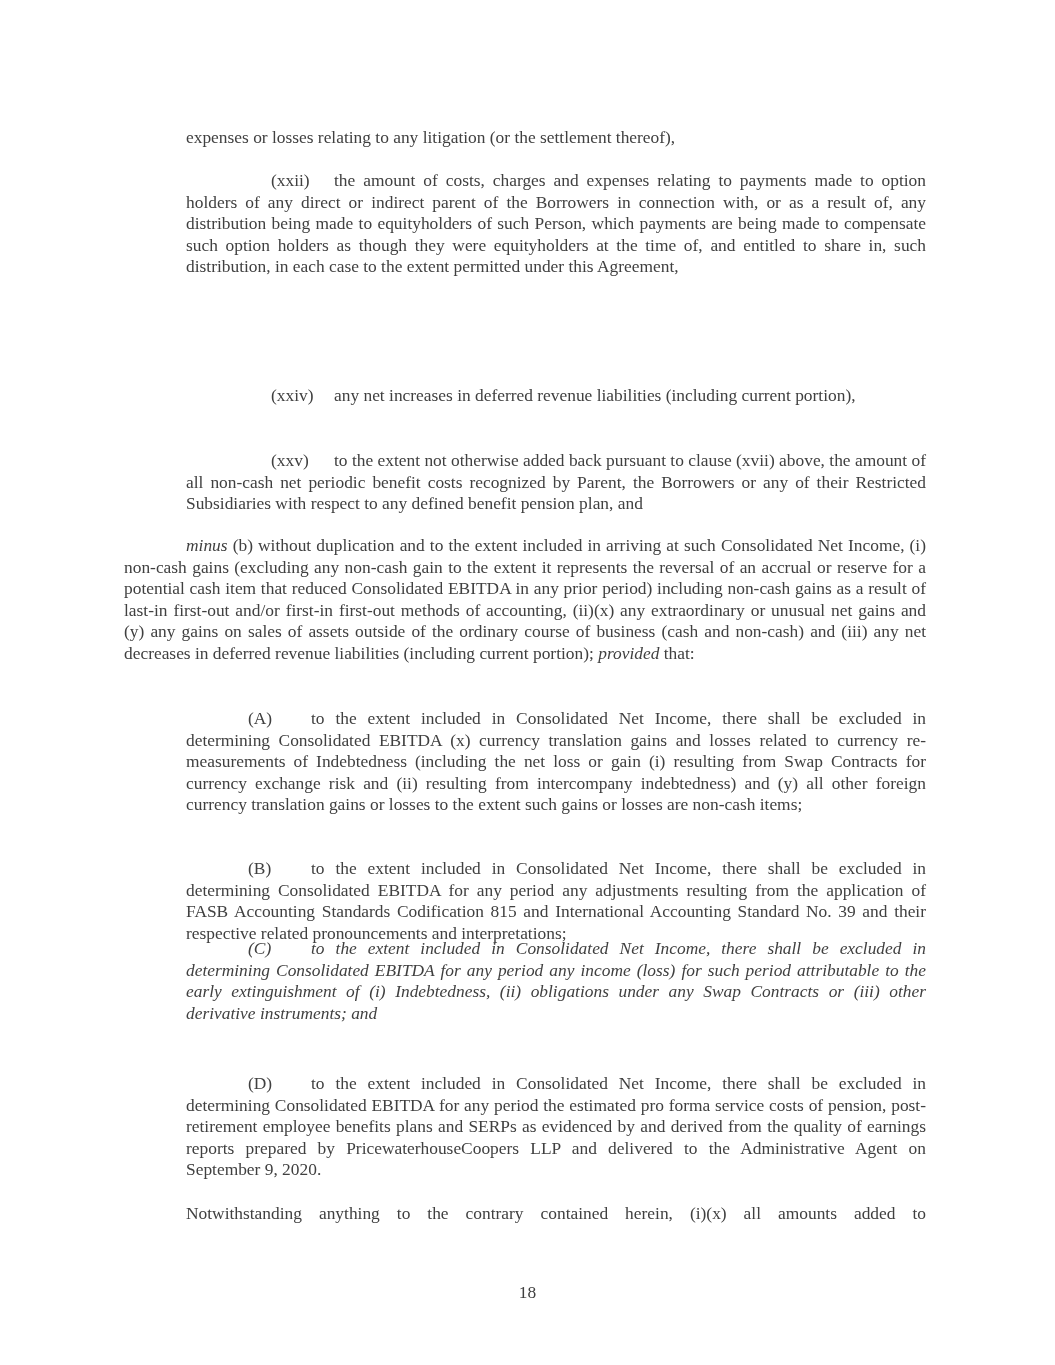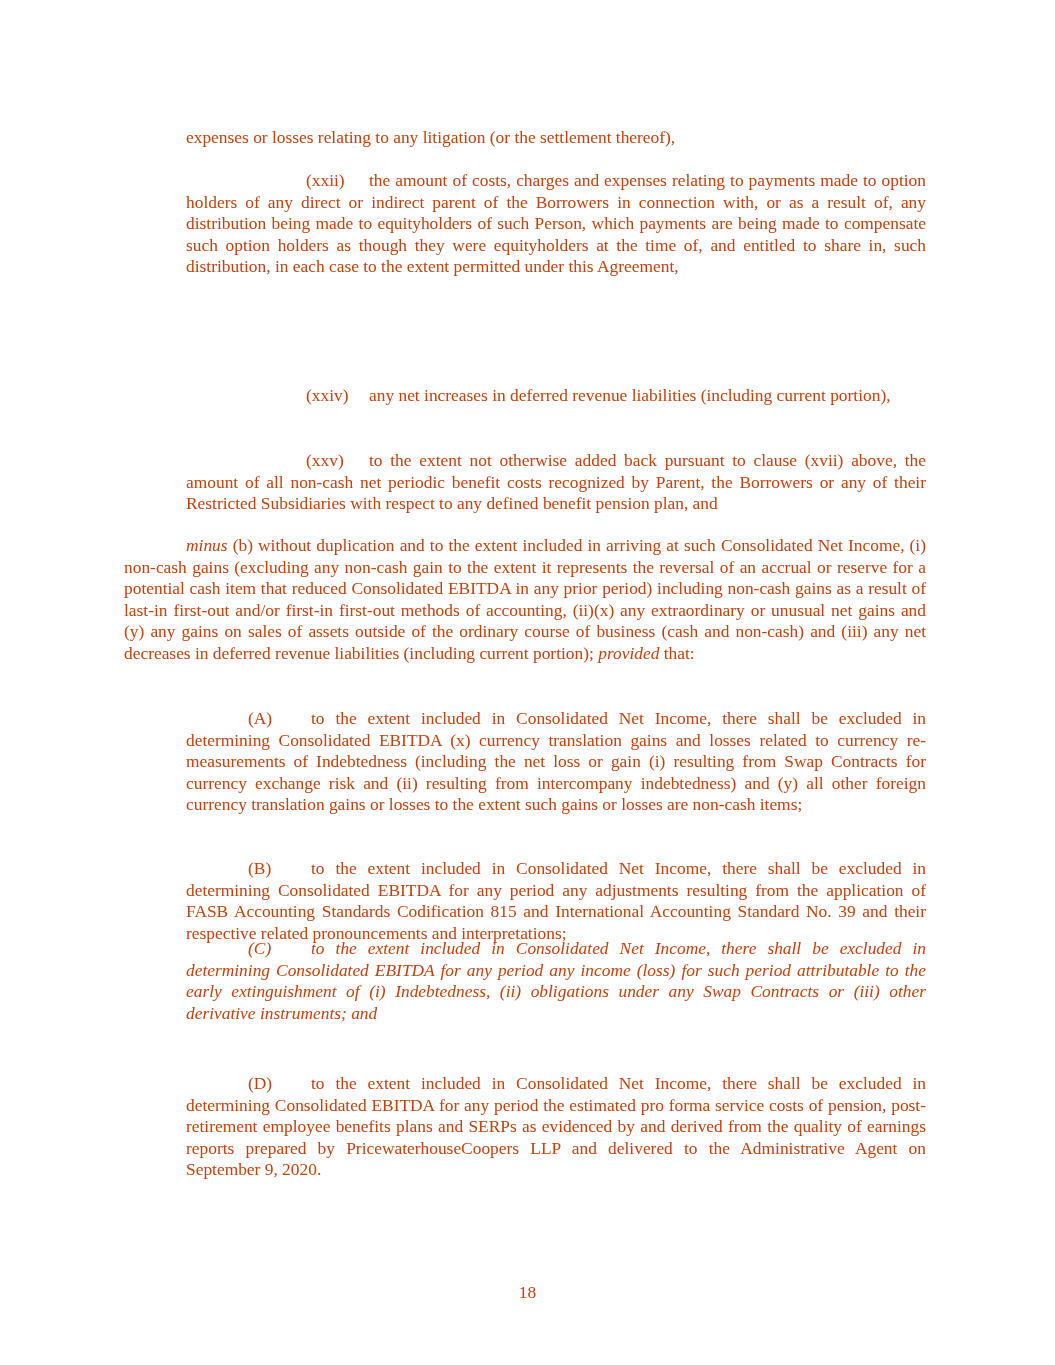--- a/index.html
+++ b/index.html
@@ -1,27 +1,27 @@
 <!DOCTYPE html>
 <html><head>
   <meta charset="utf-8">
   <style>
     html, body { margin: 0; padding: 0; background: #ffffff; }
     body { width: 1055px; height: 1365px; position: relative; overflow: hidden; }
     .page {
       position: absolute; left: 0; top: 0; width: 954px; height: 1365px;
-      background: #ffffff; color: #c2410c;
+      background: #ffffff; color: #404040;
       font-family: "Liberation Serif", "DejaVu Serif", serif;
       font-size: 17.4px; line-height: 21.6px;
     }
     .para { position: absolute; text-align: justify; margin: 0; }
     .inner { left: 186px; width: 740px; }
     .outer { left: 124px; width: 802px; }
     .label { display: inline-block; }
-    .lbl-roman { width: 63px; margin-left: 120px; }
+    .lbl-roman { width: 63px; margin-left: 85px; }
     .lbl-alpha { width: 63px; margin-left: 62px; }
     .para.last { text-align-last: justify; }
     .em { font-style: italic; margin-top: 40px; }
     .pagenum { position: absolute; left: 0; width: 1055px; text-align: center; top: 1282px; }
   </style>
 </head>
 <body>
 
 <div class="page">
 
@@ -51,15 +51,16 @@
   </p>
 
   <p class="para inner" style="top:938px;font-style:italic;">
     <span class="label lbl-alpha">(C)</span><span>to the extent included in Consolidated Net Income, there shall be excluded in determining Consolidated EBITDA for any period any income (loss) for such period attributable to the early extinguishment of (i) Indebtedness, (ii) obligations under any Swap Contracts or (iii) other derivative instruments; and</span>
   </p>
 
   <p class="para inner" style="top:1073px;">
     <span class="label lbl-alpha">(D)</span><span>to the extent included in Consolidated Net Income, there shall be excluded in determining Consolidated EBITDA for any period the estimated pro forma service costs of pension, post-retirement employee benefits plans and SERPs as evidenced by and derived from the quality of earnings reports prepared by PricewaterhouseCoopers LLP and delivered to the Administrative Agent on September 9, 2020.</span>
   </p>
 
+  <p class="para inner last" style="top:1203px;">Notwithstanding anything to the contrary contained herein, (i)(x) all amounts added to</p>
 
   <div class="pagenum">18</div>
 </div>
 
 </body></html>

